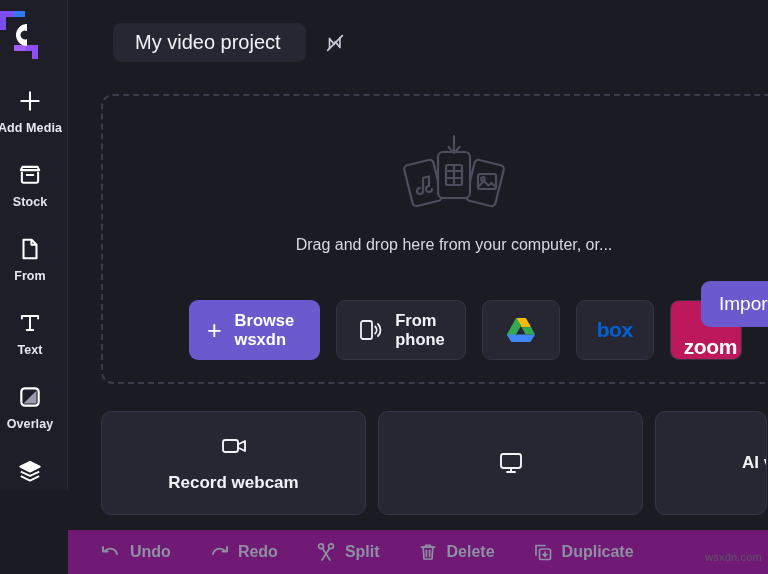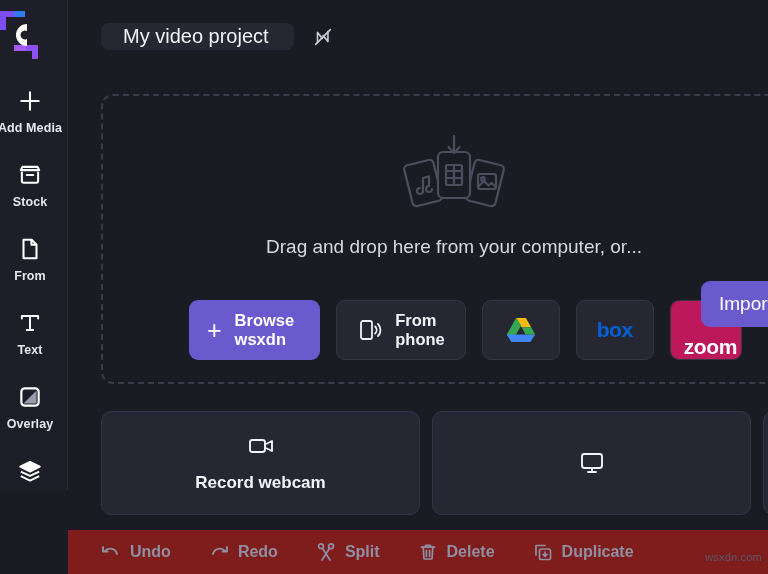--- a/index.html
+++ b/index.html
@@ -62,26 +62,27 @@
 
   
   .title-row {
     position: absolute;
     left: 33px; top: 23px;
     display: flex; align-items: center; gap: 18px;
   }
   .project-title {
     background: #272734;
     border-radius: 8px;
-    padding: 2px 22px;
+    padding: 8px 22px;
     font-size: 20px;
     color: #f2f2f7;
     font-weight: 400;
     white-space: nowrap;
     min-width: 193px;
+    margin-left: 12px;
   }
   .sync-icon { width: 22px; height: 22px; color: #c9c9d6; }
   .sync-icon svg { display:block; width:100%; height:100%; }
 
   
   .dropzone {
     position: absolute;
     left: 33px; top: 94px;
     width: 706px; height: 290px;
     border: 2px dashed #3b3b4a;
@@ -93,21 +94,21 @@
     left: 50%; top: 34px;
     transform: translateX(-50%);
     width: 120px; height: 88px;
     color: #4d4d5e;
   }
   .dz-illus svg { display:block; width:100%; height:100%; }
   .dz-text {
     position: absolute;
     left: 50%; top: 140px;
     transform: translateX(-50%);
-    font-size: 19px;
+    font-size: 16px;
     color: #d8d8e4;
     white-space: nowrap;
     font-weight: 400;
   }
 
   
   .src-row {
     position: absolute;
     left: 86px; top: 204px;
     display: flex; align-items: center; gap: 16px;
@@ -192,40 +193,40 @@
   
   .rec-row {
     position: absolute;
     left: 33px; top: 411px;
     display: flex; gap: 12px;
   }
   .rec-card {
     background: #272734;
     border: 1px solid #34344a;
     border-radius: 10px;
-    width: 319px; height: 104px;
+    width: 265px; height: 104px;
     display: flex; flex-direction: column;
     align-items: center; justify-content: center;
     gap: 14px;
     cursor: pointer;
     flex: 0 0 auto;
   }
   .rec-card.clipped { width: 112px; align-items: flex-start; padding-left: 86px; overflow:hidden; }
   .rec-icon { width: 28px; height: 26px; color: #f2f2f7; }
   .rec-icon svg { display:block; width:100%; height:100%; }
   .rec-label {
     font-size: 17px; font-weight: 700; color: #f2f2f7; white-space: nowrap;
   }
 
   
   .toolbar {
     position: absolute;
     left: 0; bottom: 0;
     width: 700px; height: 44px;
-    background: #7f1d1d;
+    background: #701a75;
     display: flex; align-items: center;
     gap: 38px;
     padding-left: 33px;
   }
   .tool {
     display: flex; align-items: center; gap: 9px;
     color: #8f8fa3;
     cursor: pointer;
   }
   .tool-icon { width: 20px; height: 20px; color: #8f8fa3; }

